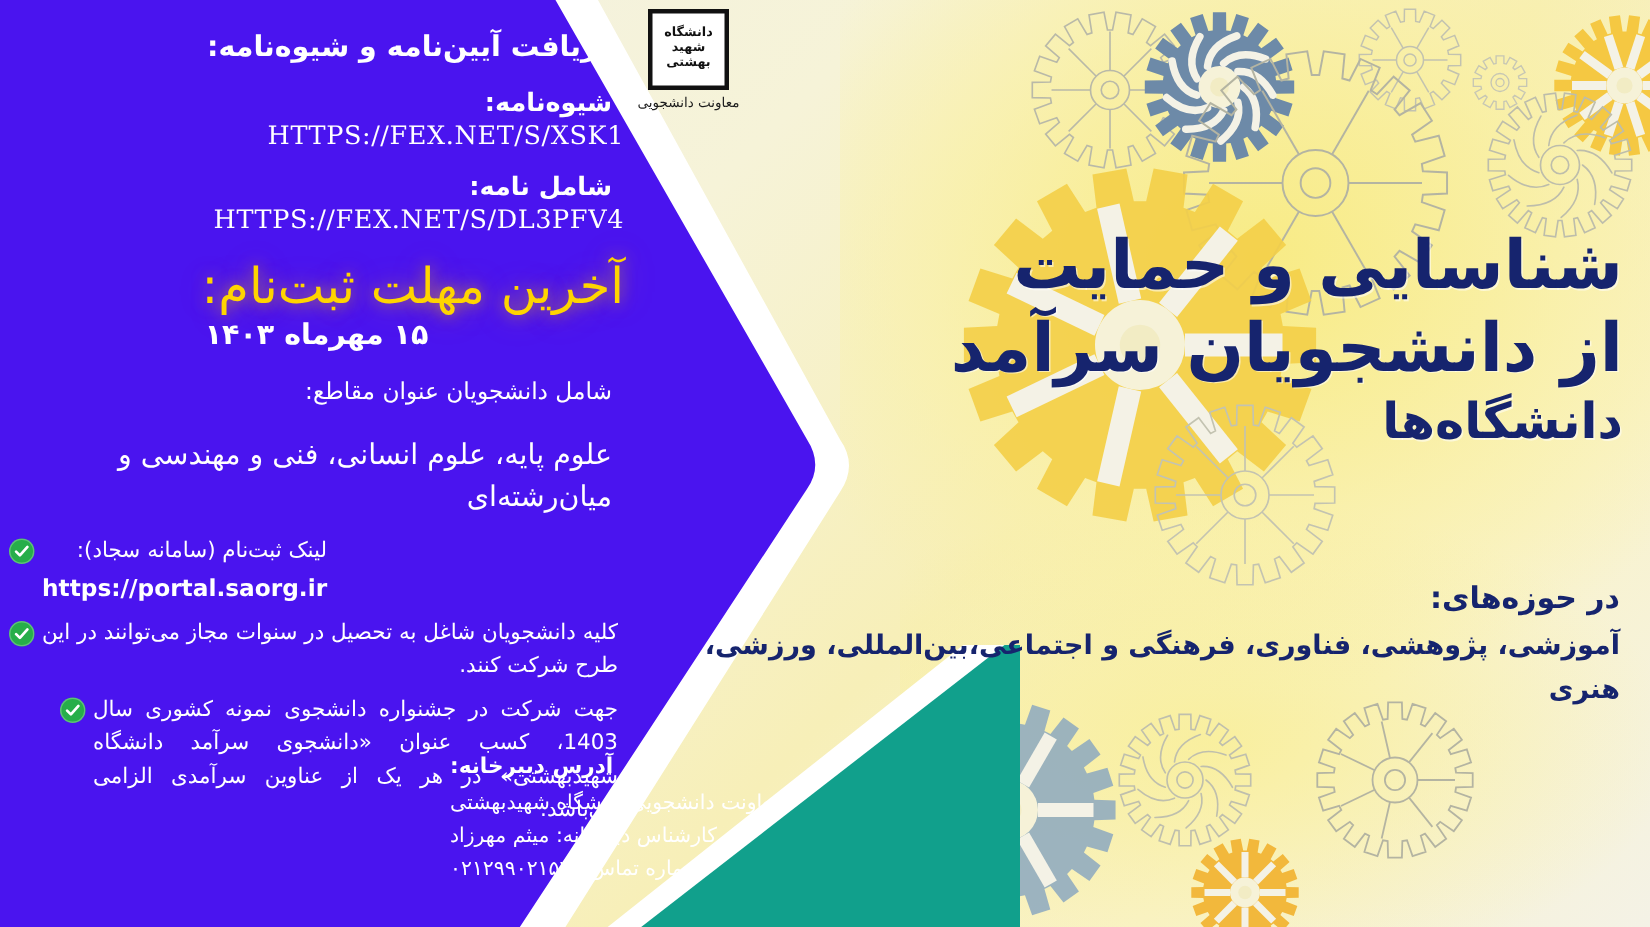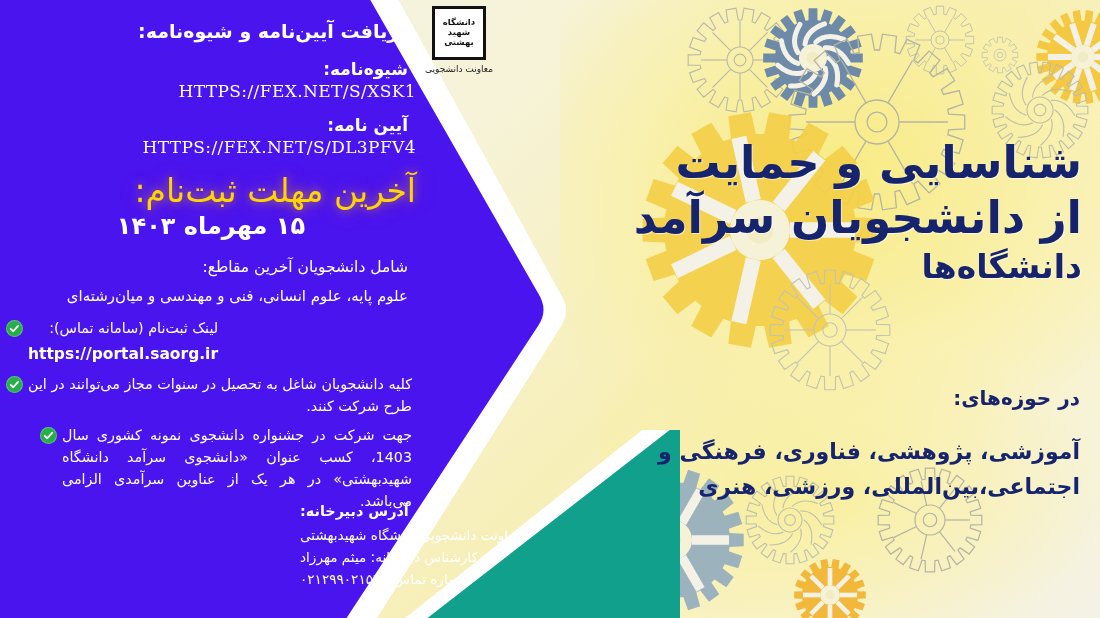--- a/index.html
+++ b/index.html
@@ -29,23 +29,23 @@
     color:#fff;text-align:right;padding:10px 14px 0 6px;
   }
   .hdr1{font-size:19px;font-weight:bold;color:#ffffff;margin:8px 8px 0 0;line-height:1.4;letter-spacing:.2px;}
   .lbl{font-size:17px;font-weight:bold;color:#ffffff;margin:14px 8px 2px 0;}
   .url{font-family:"DejaVu Serif","Liberation Serif",serif;font-size:17px;color:#ffffff;
        direction:ltr;text-align:right;margin:1px 0 2px 0;letter-spacing:.4px;}
   .deadline{
     font-size:33px;font-weight:normal;color:#ffd400;margin:14px 0 2px 0;
     text-shadow:0 0 10px rgba(255,190,0,.55),0 0 22px rgba(255,170,0,.35);
   }
-  .deadline-date{font-size:24px;font-weight:bold;color:#ffffff;text-align:center;margin:2px 0 16px 0;}
+  .deadline-date{font-size:19px;font-weight:bold;color:#ffffff;text-align:center;margin:2px 0 16px 0;}
   .incl{font-size:15.5px;color:#ffffff;margin:0 8px 1px 0;line-height:1.5;}
-  .incl2{font-size:15px;color:#ffffff;margin:6px 8px 10px 0;line-height:1.5;}
+  .incl2{font-size:19px;color:#ffffff;margin:16px 8px 10px 0;line-height:1.5;}
 
   .bullet{display:flex;flex-direction:row-reverse;align-items:flex-start;gap:5px;margin:0 4px 7px 0;}
   .tick{flex:0 0 auto;width:17px;height:17px;border-radius:50%;background:#27ae4a;
         display:inline-flex;align-items:center;justify-content:center;margin-top:3px;
         box-shadow:0 0 0 1px rgba(255,255,255,.25) inset;}
   .tick svg{width:11px;height:11px;display:block;}
   .btext{font-size:14.3px;line-height:1.55;color:#fff;text-align:justify;text-align-last:right;}
   .portal{font-family:"DejaVu Sans","Liberation Sans",sans-serif;font-size:15.5px;
           direction:ltr;text-align:right;display:block;margin:2px 0 0 0;font-weight:bold;}
 
@@ -61,32 +61,32 @@
   .logos{position:absolute;z-index:8;left:425px;top:6px;width:220px;height:110px;
          display:flex;flex-direction:row-reverse;align-items:flex-start;gap:16px;}
   .logo{display:flex;flex-direction:column;align-items:center;gap:4px;}
   .logo-cap{font-size:9px;color:#1b1b1b;white-space:nowrap;line-height:1.25;text-align:center;}
   .sbu-mark{width:54px;height:54px;border:3px solid #111;display:flex;align-items:center;
             justify-content:center;background:#fff;}
   .sbu-inner{font-size:8.5px;color:#111;font-weight:bold;line-height:1.15;text-align:center;}
   .saorg-mark{width:56px;height:52px;display:block;}
 
   
-  .title-wrap{position:absolute;z-index:8;right:18px;top:136px;width:520px;text-align:right;}
+  .title-wrap{position:absolute;z-index:8;right:18px;top:150px;width:520px;text-align:right;}
   .title-l1,.title-l2,.title-l3{
     color:#16246e;font-weight:bold;letter-spacing:-.5px;
     text-shadow:1px 1px 0 rgba(255,255,255,.55);
   }
   .title-l1{font-size:45px;line-height:1.22;}
   .title-l2{font-size:45px;line-height:1.22;}
   .title-l3{font-size:33px;line-height:1.25;padding-left:60px;}
 
   .fields{position:absolute;z-index:8;right:20px;top:383px;width:640px;text-align:right;color:#16246e;}
   .fields-lbl{font-size:20px;font-weight:bold;line-height:1.5;}
-  .fields-val{font-size:22px;font-weight:bold;line-height:1.6;margin-top:21px;}
+  .fields-val{font-size:18px;font-weight:bold;line-height:1.6;margin-top:4px;}
 </style>
 </head>
 <body>
 
 <div class="poster">
 
   <div class="gearlayer">
     <div class="glow-yellow"></div>
     <div class="glow-yellow2"></div>
 
@@ -268,37 +268,37 @@
     <div class="fields-val">آموزشی، پژوهشی، فناوری، فرهنگی و اجتماعی،بین‌المللی، ورزشی، هنری</div>
   </div>
 
   <div class="purple-content">
 
     <div class="hdr1">دریافت آیین‌نامه و شیوه‌نامه:</div>
 
     <div class="lbl">شیوه‌نامه:</div>
     <div class="url">HTTPS://FEX.NET/S/XSK1</div>
 
-    <div class="lbl">آیین نامه:</div>
+    <div class="lbl">شامل نامه:</div>
     <div class="url">HTTPS://FEX.NET/S/DL3PFV4</div>
 
     <div class="deadline">آخرین مهلت ثبت‌نام:</div>
     <div class="deadline-date">۱۵ مهرماه ۱۴۰۳</div>
 
-    <div class="incl">شامل دانشجویان آخرین مقاطع:</div>
+    <div class="incl">شامل دانشجویان عنوان مقاطع:</div>
     <div class="incl2">علوم پایه، علوم انسانی، فنی و مهندسی و میان‌رشته‌ای</div>
 
     <div class="bullet">
       <span class="tick">
         <svg viewBox="0 0 16 16">
             <path d="M2.5 8.4 L6.2 12 L13.5 3.8" stroke="#fff" stroke-width="2.6" fill="none" stroke-linecap="round" stroke-linejoin="round"></path>
           </svg>
       </span>
       <span class="btext">
-        <span>لینک ثبت‌نام (سامانه تماس):</span>
+        <span>لینک ثبت‌نام (سامانه سجاد):</span>
         <span class="portal">https://portal.saorg.ir</span>
       </span>
     </div>
 
     <div class="bullet">
       <span class="tick">
         <svg viewBox="0 0 16 16">
             <path d="M2.5 8.4 L6.2 12 L13.5 3.8" stroke="#fff" stroke-width="2.6" fill="none" stroke-linecap="round" stroke-linejoin="round"></path>
           </svg>
       </span>

